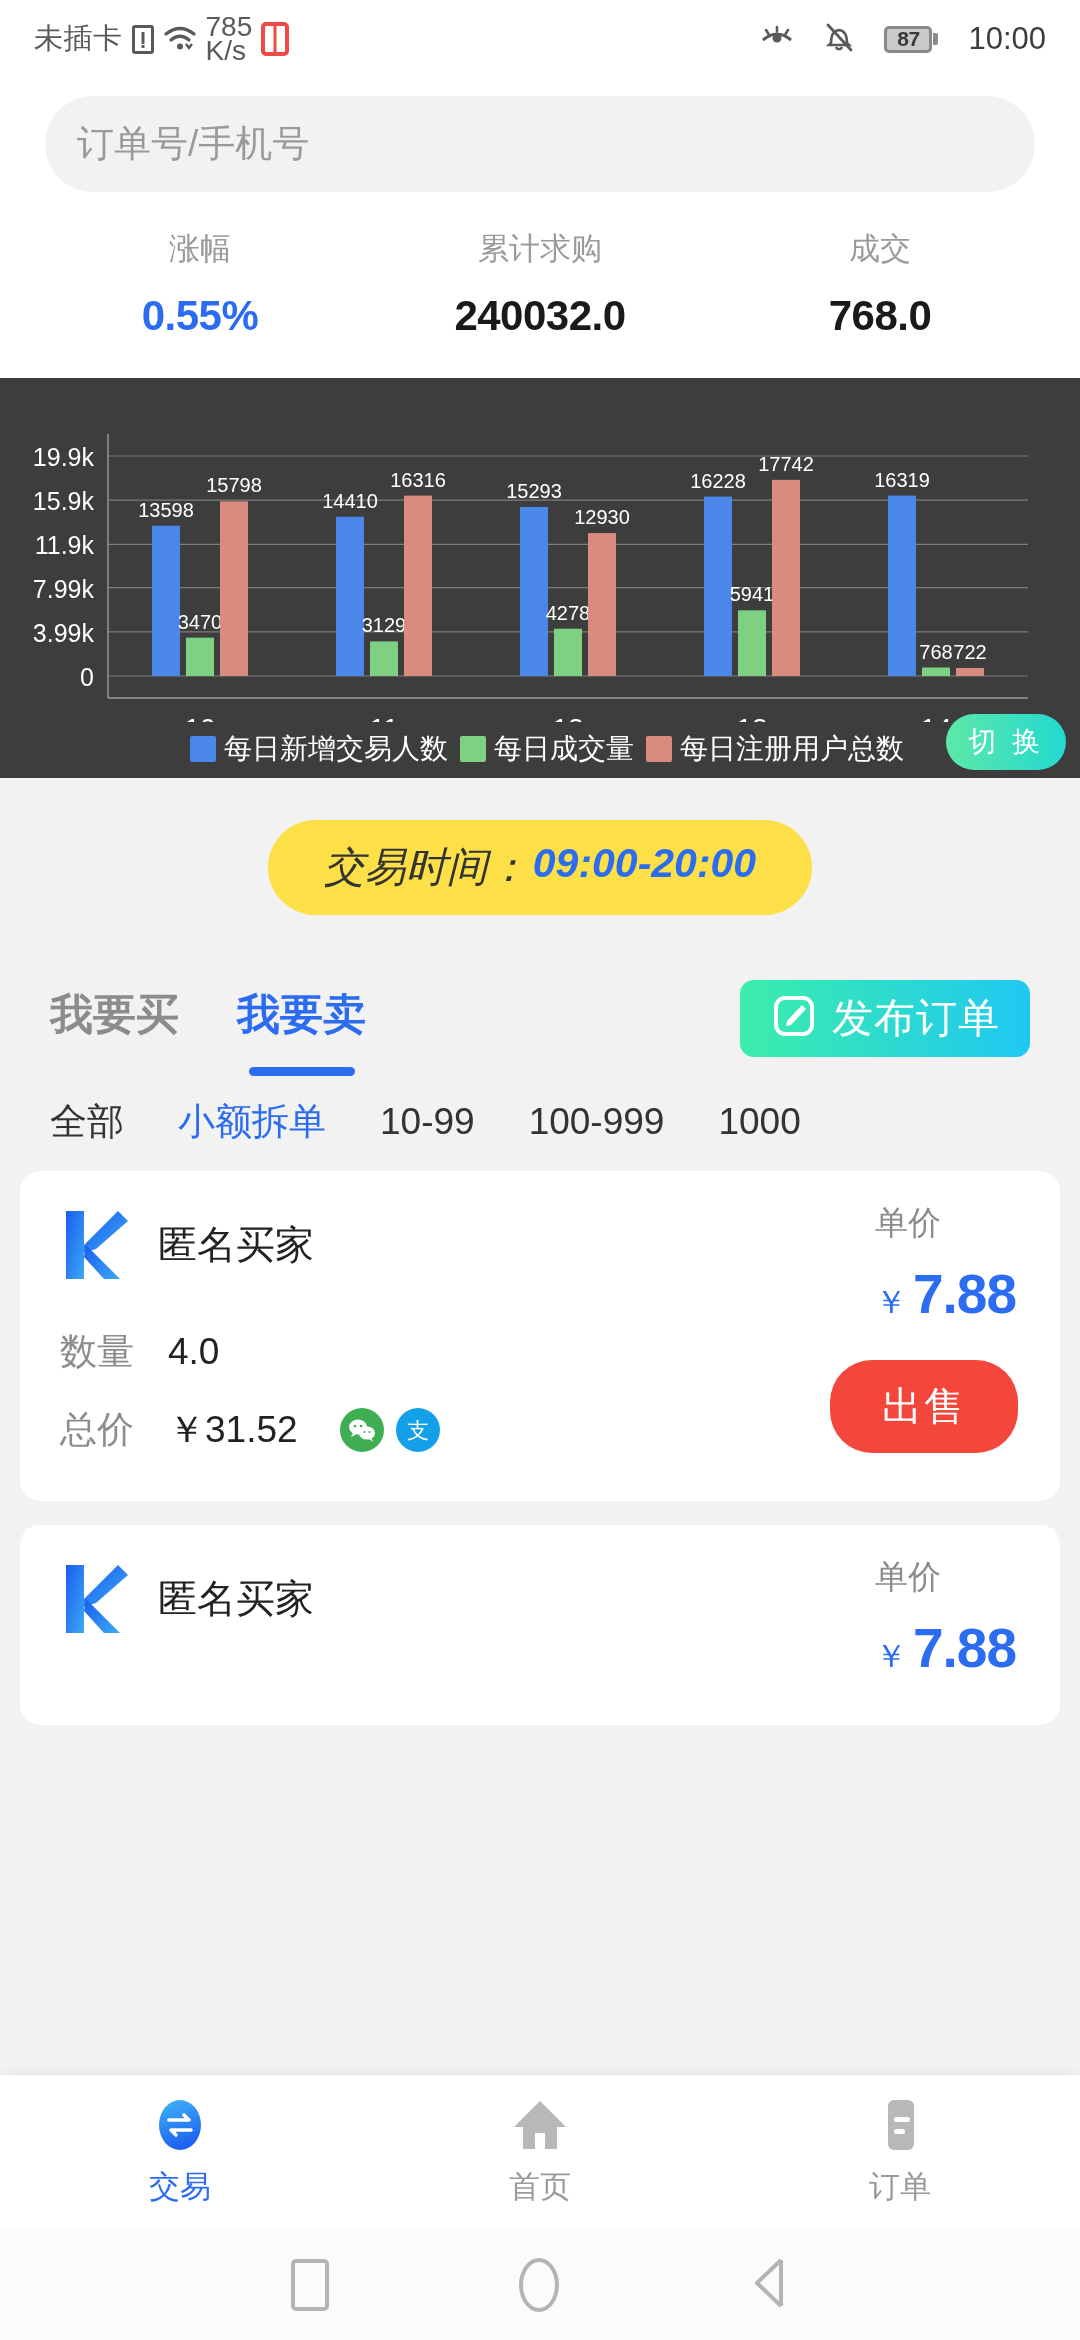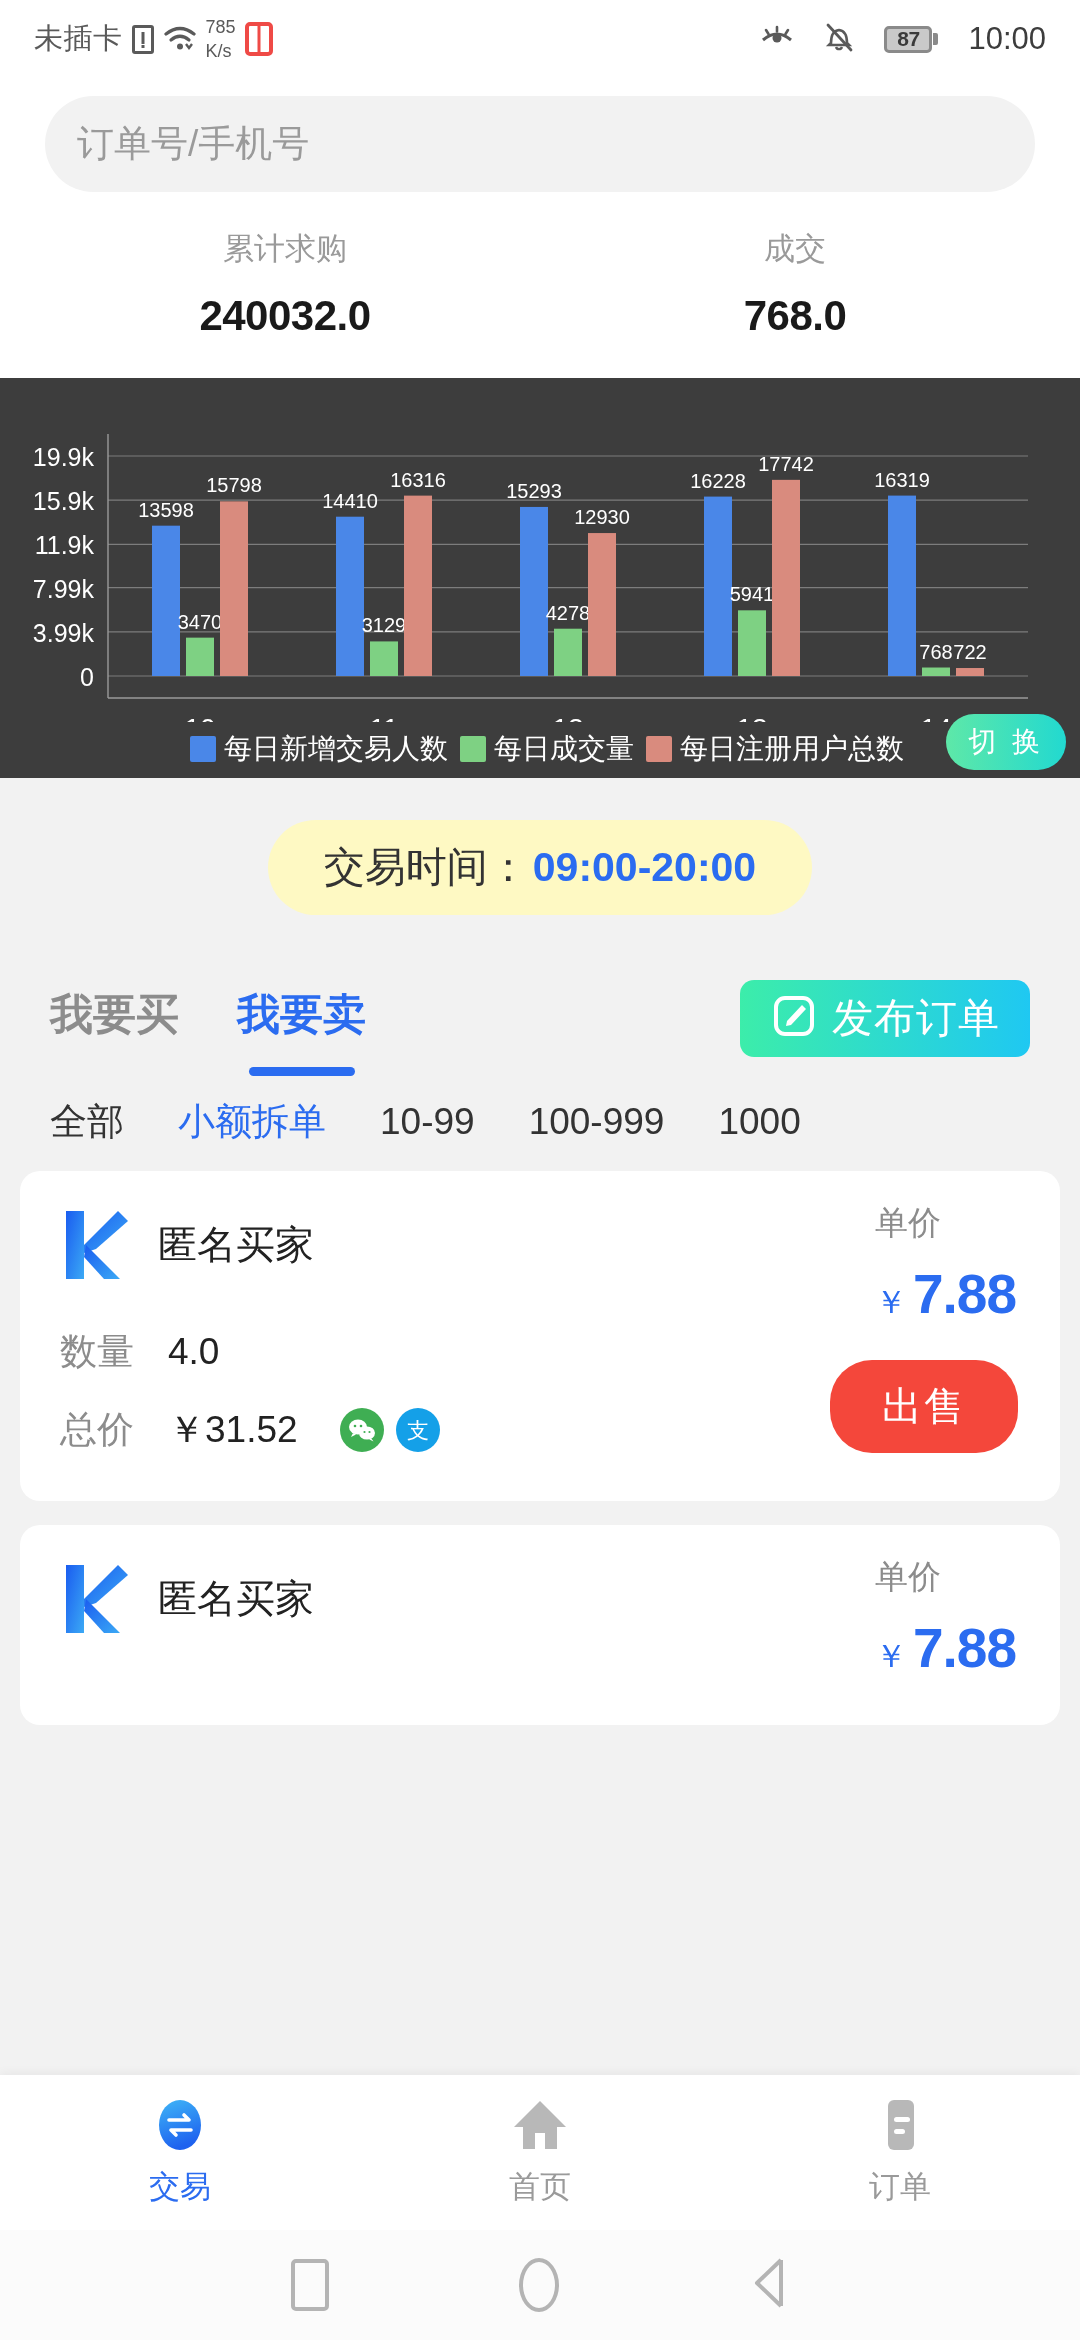--- a/index.html
+++ b/index.html
@@ -19,21 +19,21 @@
   }
   .sb-left { display: flex; align-items: center; gap: 9px; }
   .sb-carrier { font-size: 29px; color: #5a5a5a; letter-spacing: 0.5px; }
   .sb-simcard { width: 22px; height: 29px; border: 3px solid #5a5a5a; border-radius: 3px;
     position: relative; }
   .sb-simcard::after { content:""; position:absolute; left:50%; top:4px; transform:translateX(-50%);
     width:3px; height:12px; background:#5a5a5a; }
   .sb-simcard::before { content:""; position:absolute; left:50%; bottom:3px; transform:translateX(-50%);
     width:3px; height:3px; background:#5a5a5a; }
   .sb-wifi { width: 34px; height: 28px; position: relative; }
-  .sb-speed { font-size: 18px; color: #5a5a5a; line-height: 24px; text-align: left; }
+  .sb-speed { font-size: 28px; color: #5a5a5a; line-height: 24px; text-align: left; }
   .sb-appicon { width: 28px; height: 34px; border: 4px solid #ef4a46; border-radius: 5px;
     background: #fff; position: relative; }
   .sb-appicon::after { content:""; position:absolute; left:50%; top:0; width:3px; height:100%;
     background:#ef4a46; transform:translateX(-50%); }
   .sb-right { margin-left: auto; display: flex; align-items: center; gap: 30px; }
   .sb-battery { display:flex; align-items:center; }
   .sb-batt-body { width: 48px; height: 27px; border: 3px solid #8a8a8a; border-radius: 5px;
     display:flex; align-items:center; justify-content:center; background:#c9c9c9; }
   .sb-batt-num { font-size: 21px; color: #3a3a3a; font-weight: 600; letter-spacing:-0.5px; }
   .sb-batt-cap { width: 5px; height: 12px; background: #8a8a8a; border-radius: 0 2px 2px 0; margin-left:1px;}
@@ -68,22 +68,22 @@
   .switch-btn {
     position: absolute; right: 14px; bottom: 8px;
     padding: 9px 22px; border-radius: 30px;
     background: linear-gradient(90deg, #5ee8a8 0%, #22d9d0 100%);
     color: #ffffff; font-size: 28px; letter-spacing: 4px;
   }
 
   
   .tradetime-wrap { display:flex; justify-content:center; padding: 42px 0 38px 0; }
   .tradetime {
-    background: #fef9c3; border-radius: 48px;
-    padding: 20px 56px; display: flex; align-items: center; gap: 4px;
+    background: #fde047; border-radius: 48px;
+    padding: 20px 56px; display: flex; align-items: flex-start; gap: 4px; font-style: italic;
   }
   .tt-label { font-size: 41px; color: #333; }
   .tt-value { font-size: 41px; color: #2b6cf0; font-weight: 700; }
 
   
   .tabsrow { display: flex; align-items: center; padding: 0 50px; position: relative; height: 130px;}
   .tab { font-size: 43px; font-weight: 700; color: #8c8c8c; margin-right: 58px; position: relative;
     padding-bottom: 6px;}
   .tab.active { color: #2b6cf0; }
   .tab.active::after {
@@ -199,20 +199,24 @@
     </div>
   </div>
 
   <div class="searchwrap">
     <div class="searchbar">
       <span class="ph">订单号/手机号</span>
     </div>
   </div>
 
   <div class="stats">
+    <div class="stat">
+      <div class="stat-label">涨幅</div>
+      <div class="stat-value blue">0.55%</div>
+    </div>
     <div class="stat">
       <div class="stat-label">累计求购</div>
       <div class="stat-value">240032.0</div>
     </div>
     <div class="stat">
       <div class="stat-label">成交</div>
       <div class="stat-value">768.0</div>
     </div>
   </div>
 

